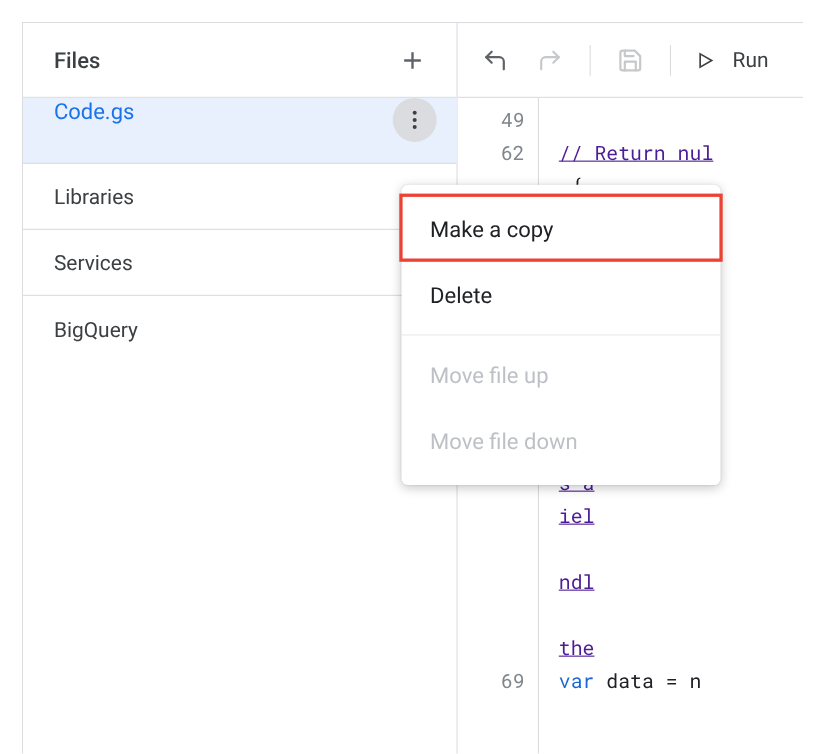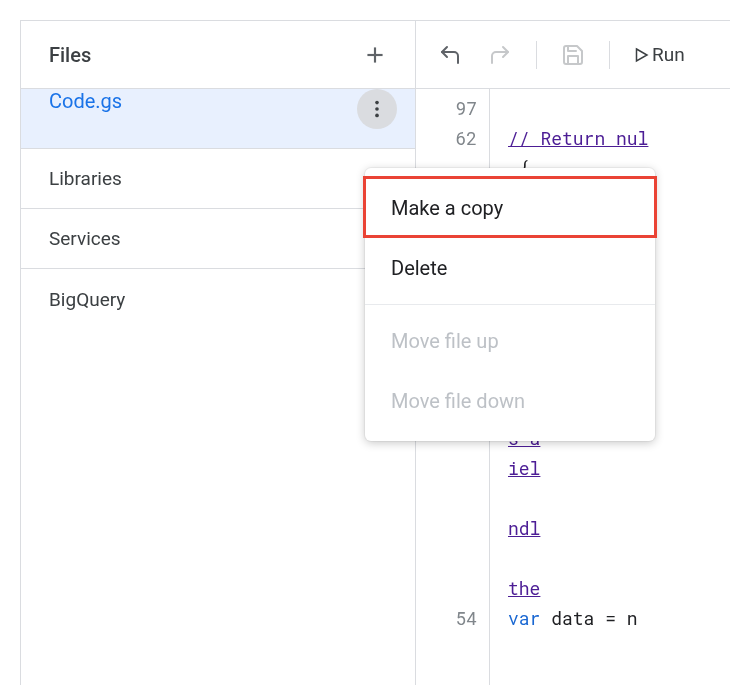--- a/index.html
+++ b/index.html
@@ -112,21 +112,21 @@
     .tool-btn.disabled { color: #c6c8ca; cursor: default; }
     .divider {
       width: 1px;
       height: 28px;
       background: #dadce0;
       margin: 0 8px;
     }
     .run-btn {
       display: flex;
       align-items: center;
-      gap: 2px;
+      gap: 16px;
       padding: 0 8px;
       height: 44px;
       cursor: pointer;
       color: #3c4043;
       font-size: 19px;
     }
     .code-area {
       flex: 1;
       display: flex;
       font-family: 'Roboto Mono', Menlo, monospace;
@@ -250,38 +250,38 @@
       <div class="divider"></div>
       <div class="run-btn">
         <svg width="18" height="18" viewBox="0 0 24 24" fill="none" stroke="currentColor" stroke-width="2">
             <polygon points="6 4 20 12 6 20 6 4"></polygon>
           </svg>
         <span>Run</span>
       </div>
     </div>
     <div class="code-area">
       <div class="gutter" id="gutter">
-          <div>97</div>
+          <div>49</div>
           <div>62</div>
           <div>&nbsp;</div>
           <div>&nbsp;</div>
           <div>&nbsp;</div>
           <div>&nbsp;</div>
           <div>&nbsp;</div>
           <div>&nbsp;</div>
           <div>&nbsp;</div>
           <div>&nbsp;</div>
           <div>&nbsp;</div>
           <div>&nbsp;</div>
           <div>&nbsp;</div>
           <div>&nbsp;</div>
           <div>&nbsp;</div>
           <div>&nbsp;</div>
           <div>&nbsp;</div>
-          <div>54</div>
+          <div>69</div>
         </div>
       <div class="code-text" id="code"><div>&nbsp;</div><div><span class="comment">// Return nul</span></div><div><span class="brace"> {</span></div><div><span class="ident">oge</span></div><div>&nbsp;</div><div>&nbsp;</div><div><span class="comment">the</span></div><div><span class="comment">she</span></div><div><span class="comment">= s</span></div><div>&nbsp;</div><div><span class="comment">de </span></div><div><span class="comment">s a</span></div><div><span class="comment">iel</span></div><div>&nbsp;</div><div><span class="comment">ndl</span></div><div>&nbsp;</div><div><span class="comment">the</span></div><div><span class="kw">var</span><span> data = n</span></div></div>
     </div>
   </div>
 </div>
 
 <div class="context-menu">
   <div class="menu-item">Make a copy</div>
   <div class="menu-item">Delete</div>
   <div class="menu-divider"></div>

